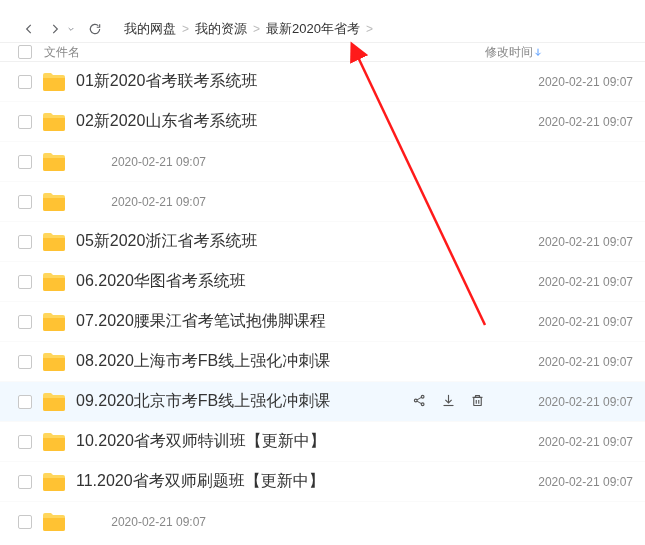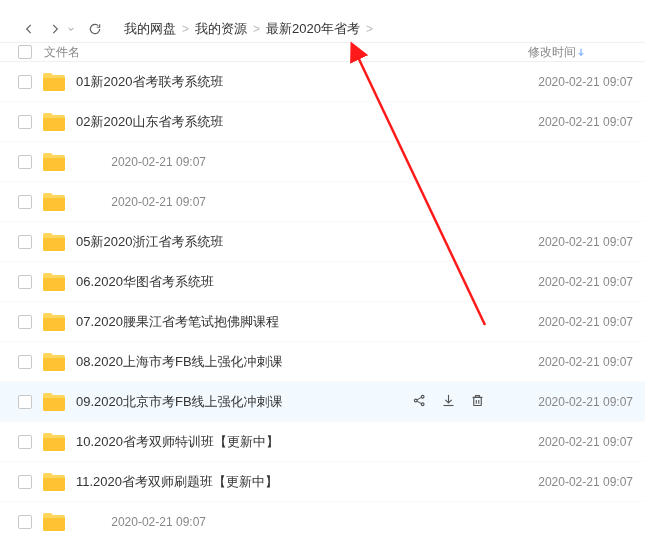--- a/index.html
+++ b/index.html
@@ -9,30 +9,30 @@
   .nav-btn svg { width: 14px; height: 14px; stroke: currentColor; }
   .dropdown-caret { width: 10px; display:flex; align-items:center; justify-content:center; color:#909399; margin-left:-4px; }
   .dropdown-caret svg { width:8px; height:8px; stroke: currentColor; }
   .crumbs { display: flex; align-items: center; gap: 6px; margin-left: 14px; color: #333; }
   .crumb { color: #333; }
   .crumb.current { color: #333; }
   .crumb-sep { color: #bbb; font-size: 12px; }
   .header-row { height: 20px; display: flex; align-items: center; border-top: 1px solid #f0f0f0; border-bottom: 1px solid #f0f0f0; padding: 0 12px 0 18px; font-size: 12px; color: #888; }
   .hdr-check { width: 24px; display:flex; align-items:center; }
   .hdr-name { flex: 1; padding-left: 2px; }
-  .hdr-time { width: 148px; display:flex; align-items:center; justify-content:center; padding-right: 4px; }
+  .hdr-time { width: 148px; display:flex; align-items:center; justify-content:flex-start; padding-right: 4px; }
   .hdr-time svg { width: 10px; height: 10px; stroke: #3b8cff; fill:none; }
   .list { height: calc(545px - 42px - 32px); overflow: hidden; }
   .row { height: 40px; display: flex; align-items: center; padding: 0 12px 0 18px; border-bottom: 1px solid #fafafa; }
   .row.hover { background: #f2f9ff; }
   .cbwrap { width: 24px; display:flex; align-items:center; }
   .cb { width: 14px; height: 14px; border: 1px solid #c8c8c8; border-radius: 2px; background: #fff; display:block; }
   .folder { width: 24px; height: 22px; margin-right: 10px; display:flex; align-items:center; justify-content:center; }
   .folder svg { width: 24px; height: 20px; }
-  .fname { flex: 1; color: #333; font-size: 13px; white-space: nowrap; overflow: hidden; text-overflow: ellipsis; }
+  .fname { flex: 1; color: #333; font-size: 16px; white-space: nowrap; overflow: hidden; text-overflow: ellipsis; }
   .actions { display:flex; align-items:center; gap:14px; margin-right: 18px; color:#555; }
   .actions svg { width:15px; height:15px; stroke: currentColor; fill:none; }
   .ftime { width: 130px; color: #888; font-size: 12px; text-align:right; }
   .arrow-layer { position: absolute; left: 0; top: 0; width: 645px; height: 545px; pointer-events: none; }
 </style>
 </head>
 <body>
 
 <div class="toolbar">
   <div class="nav-btn">

